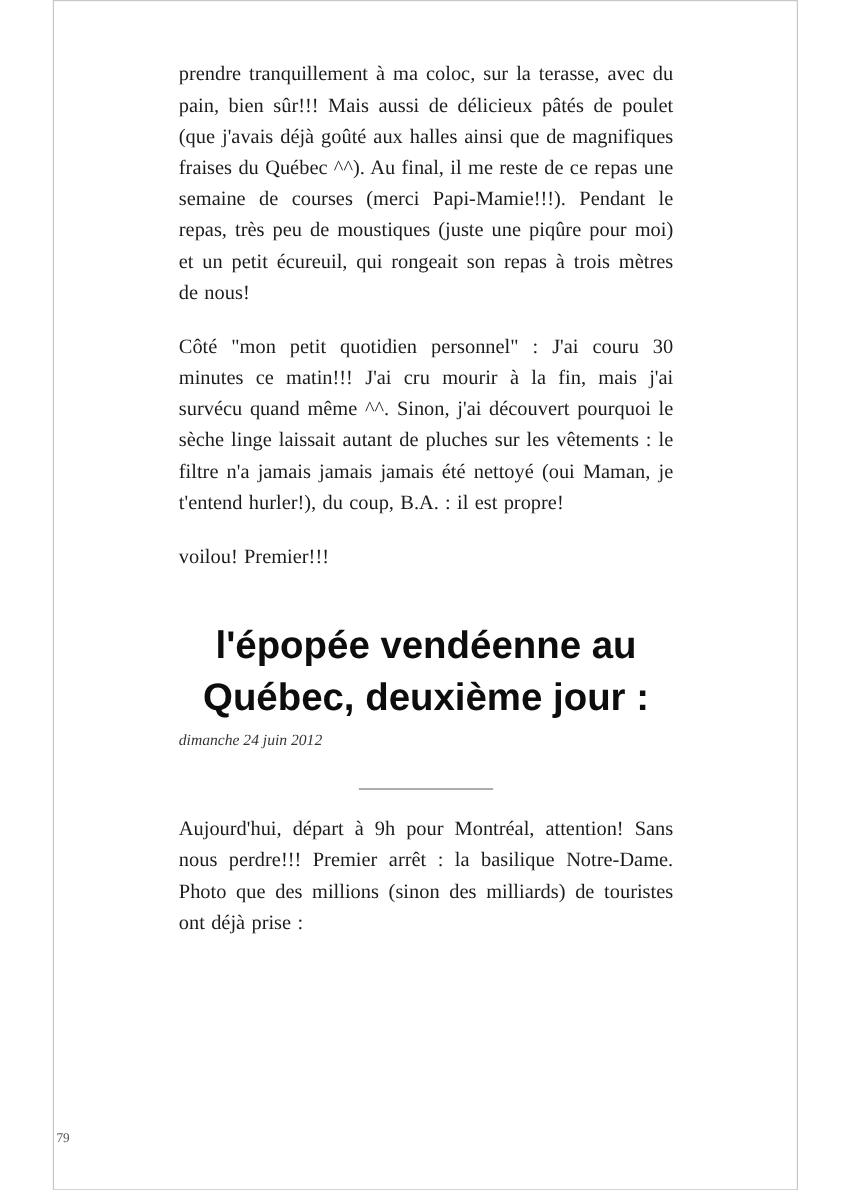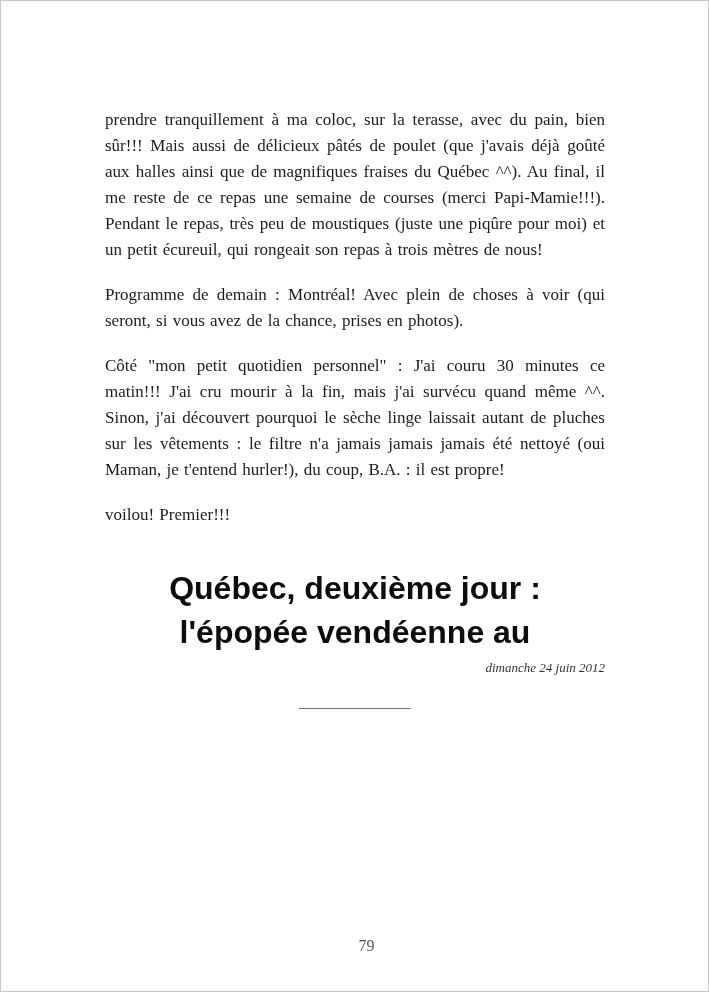--- a/index.html
+++ b/index.html
@@ -2,26 +2,26 @@
 <html><head>
 <meta charset="utf-8">
 <style>
   * { margin: 0; padding: 0; box-sizing: border-box; }
   html, body {
     background: #ffffff;
     font-family: "Liberation Serif", serif;
   }
   .page {
     position: relative;
-    width: 709px;
+    width: 621px;
     height: 992px;
     margin: 0 auto;
     background: #ffffff;
     border: 1px solid #c8c8c8;
-    padding: 106px 103px 0 104px;
+    padding: 48px 103px 0 104px;
     overflow: hidden;
   }
   .content p {
     font-size: 17px;
     line-height: 26px;
     text-align: justify;
     color: #1c1c1c;
     margin-bottom: 19px;
     word-spacing: 1px;
   }
@@ -36,60 +36,59 @@
     margin-bottom: 6px;
   }
   .post-title .title-line {
     display: block;
   }
   .post-date {
     font-family: "Liberation Serif", serif;
     font-style: italic;
     font-size: 13px;
     line-height: 16px;
-    text-align: right;
+    text-align: left;
     color: #333333;
     margin-bottom: 32px;
   }
   .divider {
     border: none;
     border-top: 1px solid #777777;
     width: 112px;
     margin: 0 auto 20px auto;
   }
   .page-number {
     position: absolute;
     bottom: 36px;
-    left: 12px;
+    left: 2px;
     width: 100%;
-    text-align: center;
-    font-size: 16px;
+    font-size: 11px;
     color: #555555;
   }
 </style>
 </head>
 <body>
 
 <div class="page">
   <div class="content">
 
     <p>prendre tranquillement à ma coloc, sur la terasse, avec du pain, bien sûr!!! Mais aussi de délicieux pâtés de poulet (que j'avais déjà goûté aux halles ainsi que de magnifiques fraises du Québec ^^). Au final, il me reste de ce repas une semaine de courses (merci Papi-Mamie!!!). Pendant le repas, très peu de moustiques (juste une piqûre pour moi) et un petit écureuil, qui rongeait son repas à trois mètres de nous!</p>
 
-    <p>Programme de demain : Montréal! Avec plein de choses à voir (qui seront, si vous avez de la chance, prises en photos).</p>
 
     <p>Côté "mon petit quotidien personnel" : J'ai couru 30 minutes ce matin!!! J'ai cru mourir à la fin, mais j'ai survécu quand même ^^. Sinon, j'ai découvert pourquoi le sèche linge laissait autant de pluches sur les vêtements : le filtre n'a jamais jamais jamais été nettoyé (oui Maman, je t'entend hurler!), du coup, B.A. : il est propre!</p>
 
     <p>voilou! Premier!!!</p>
 
     <h1 class="post-title">
+      <span class="title-line">l'épopée vendéenne au</span>
       <span class="title-line">Québec, deuxième jour :</span>
-      <span class="title-line">l'épopée vendéenne au</span>
     </h1>
 
     <div class="post-date">dimanche 24 juin 2012</div>
 
     <hr class="divider">
 
+    <p>Aujourd'hui, départ à 9h pour Montréal, attention! Sans nous perdre!!! Premier arrêt : la basilique Notre-Dame. Photo que des millions (sinon des milliards) de touristes ont déjà prise :</p>
 
   </div>
 
   <div class="page-number">79</div>
 </div>
 
 </body></html>

